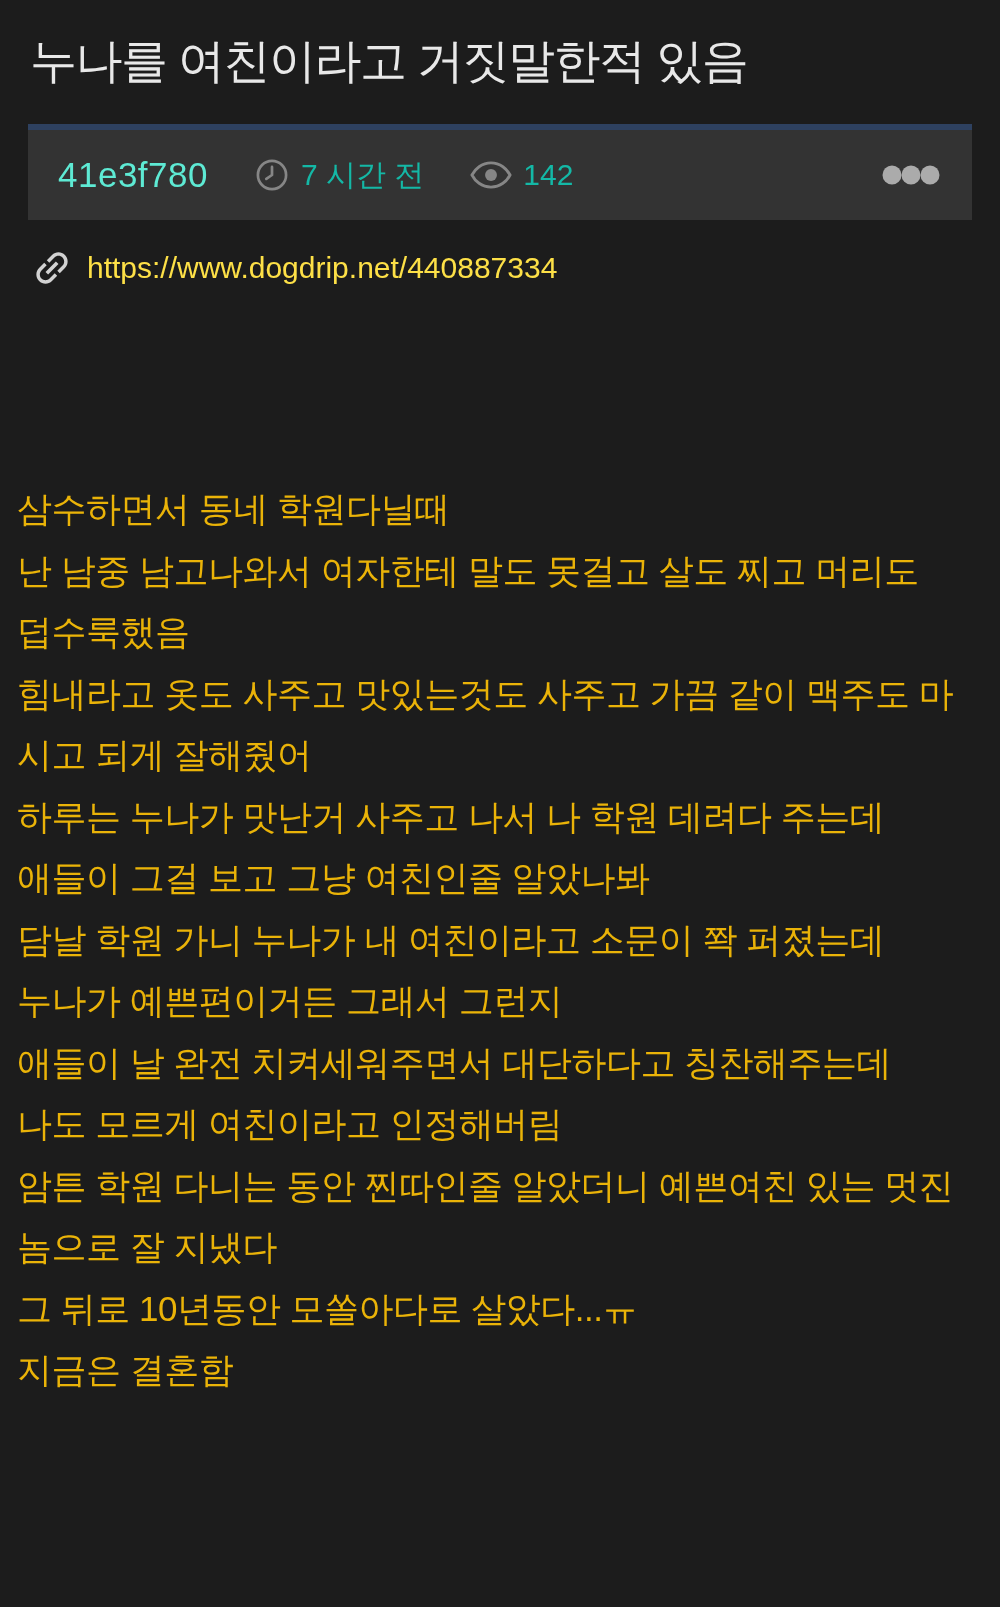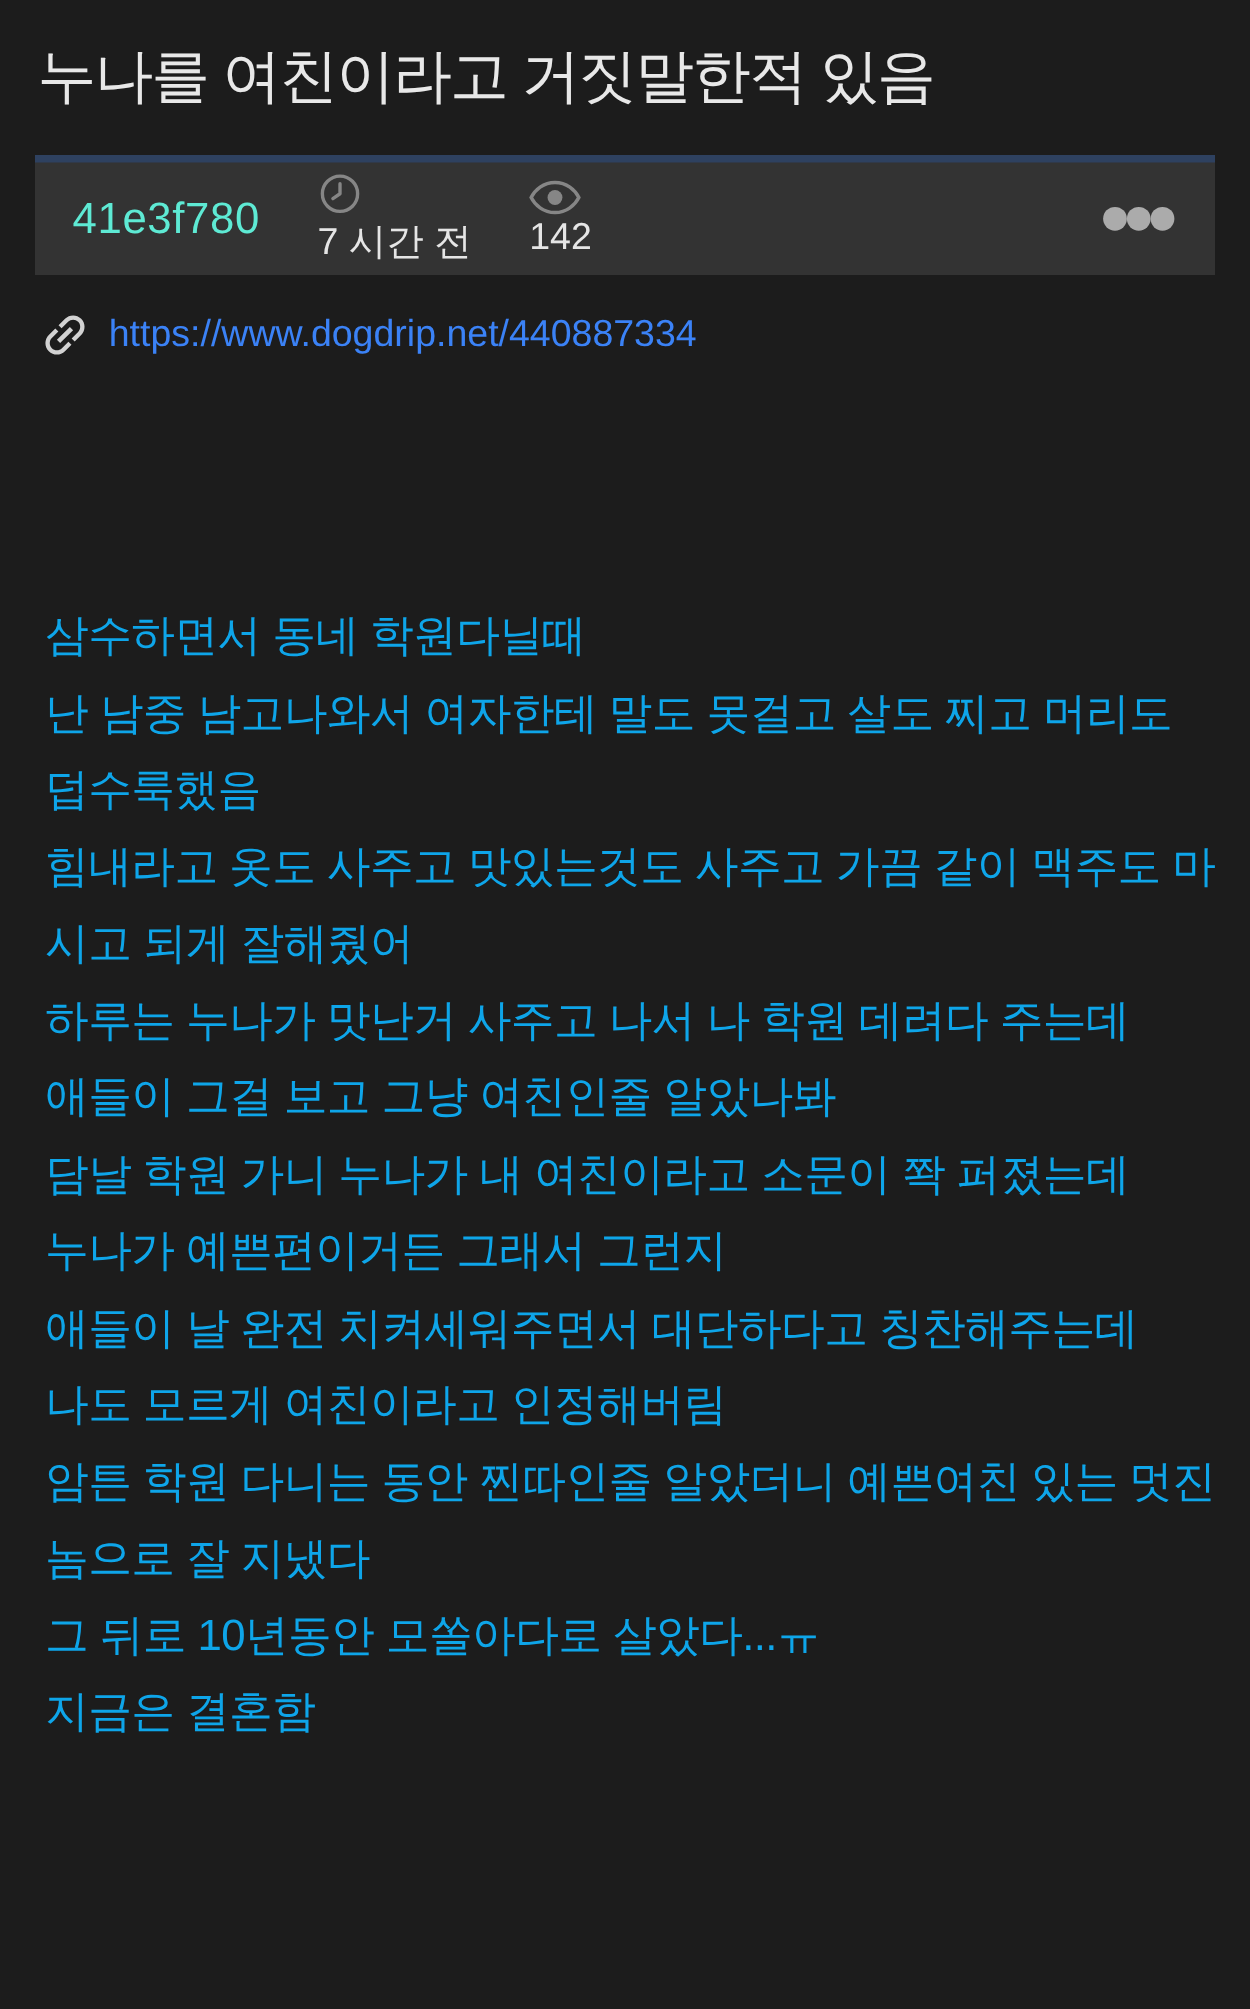--- a/index.html
+++ b/index.html
@@ -35,24 +35,24 @@
   }
   .username {
     color: #5eead4;
     font-size: 35px;
     letter-spacing: 0.5px;
     text-decoration: none;
     cursor: pointer;
   }
   .meta-item {
     display: flex;
-    color: #e5e5e5;
+    align-items: center;
+    color: #14b8a6;
     font-size: 30px;
     margin-left: 46px;
-    flex-direction: column;
   }
   .meta-item .m-icon {
     display: inline-flex;
     margin-right: 11px;
     color: #868686;
   }
   .meta-spacer { flex: 1; }
   .more-btn {
     display: inline-flex;
     align-items: center;
@@ -65,29 +65,29 @@
     display: flex;
     align-items: center;
     height: 52px;
   }
   .link-row .chain {
     color: #d2d2d2;
     display: inline-flex;
     margin-right: 13px;
   }
   .source-url {
-    color: #3b82f6;
+    color: #fde047;
     font-size: 30px;
     text-decoration: none;
     letter-spacing: 0px;
     cursor: pointer;
   }
   .post-body {
-    margin: 184px 30px 0 36px;
-    color: #0ea5e9;
+    margin: 184px 30px 0 17px;
+    color: #eab308;
   }
   .post-body p {
     margin: 0;
     font-size: 35px;
     line-height: 61.5px;
     letter-spacing: -0.5px;
     white-space: nowrap;
   }
 </style>
 </head>

